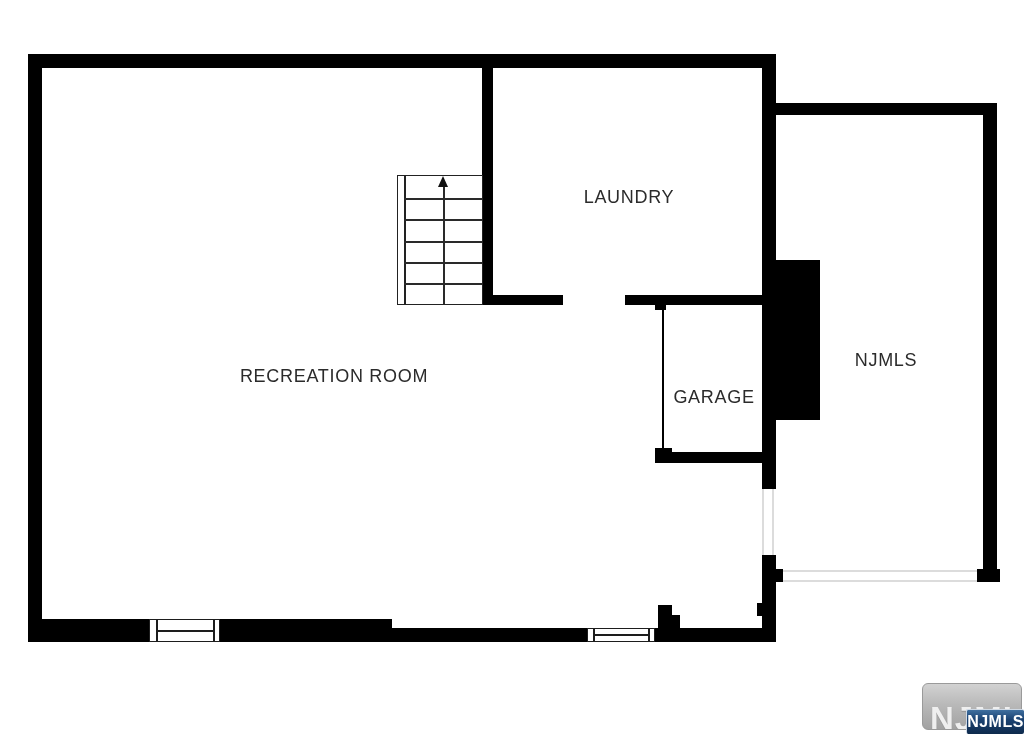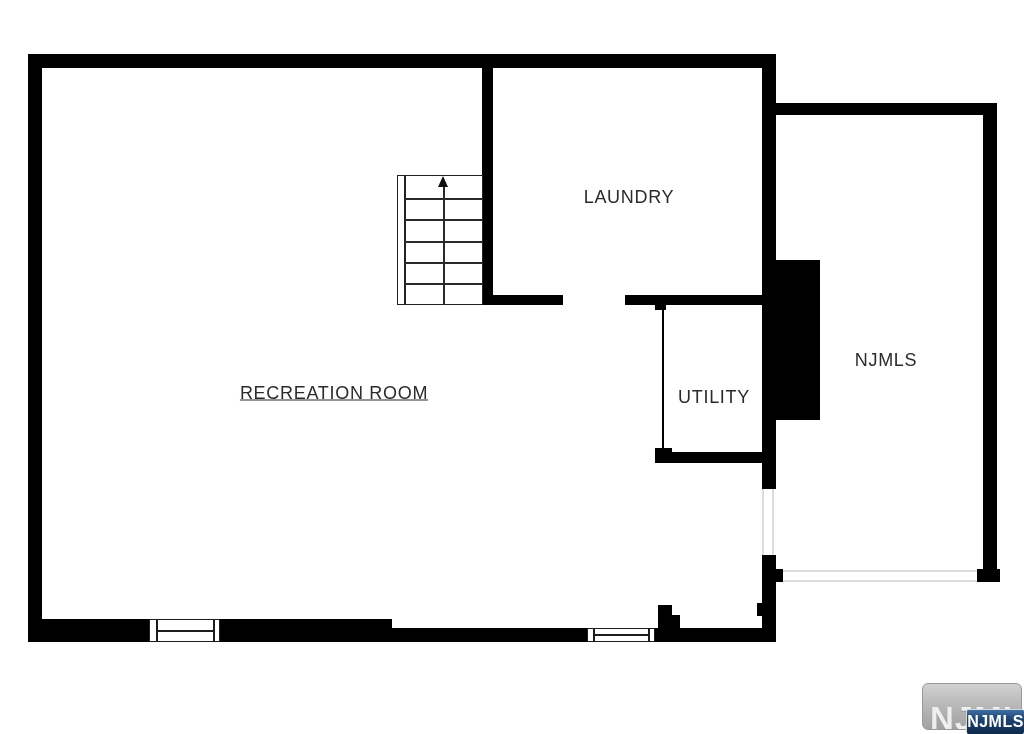--- a/index.html
+++ b/index.html
@@ -97,23 +97,23 @@
     <div class="rail"></div>
     <div class="tread" style="top:22px;"></div>
     <div class="tread" style="top:43px;"></div>
     <div class="tread" style="top:65px;"></div>
     <div class="tread" style="top:86px;"></div>
     <div class="tread" style="top:107px;"></div>
     <div class="centerline"></div>
     <div class="arrow"></div>
   </div>
 
-  <div class="room-label" style="left:334px;top:393px;text-decoration:underline;">RECREATION ROOM</div>
+  <div class="room-label" style="left:334px;top:376px;">RECREATION ROOM</div>
   <div class="room-label" style="left:629px;top:197px;">LAUNDRY</div>
-  <div class="room-label" style="left:714px;top:397px;">UTILITY</div>
+  <div class="room-label" style="left:714px;top:397px;">GARAGE</div>
   <div class="room-label" style="left:886px;top:360px;">NJMLS</div>
 
   <div class="wm-box">
     <div class="wm-text">NJMLS</div>
   </div>
   <div class="wm-badge">
     <span class="badge-text">NJMLS</span>
   </div>
 
 </div>

